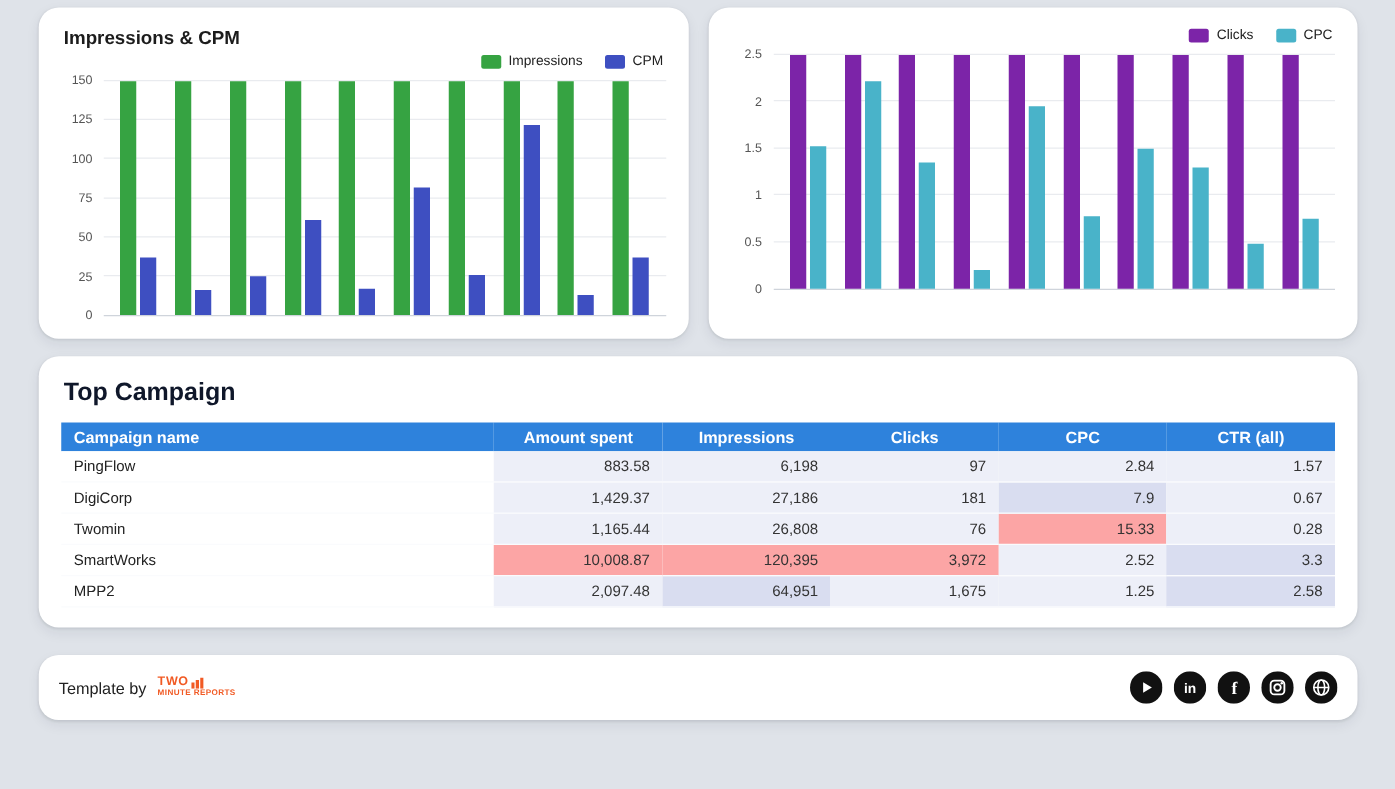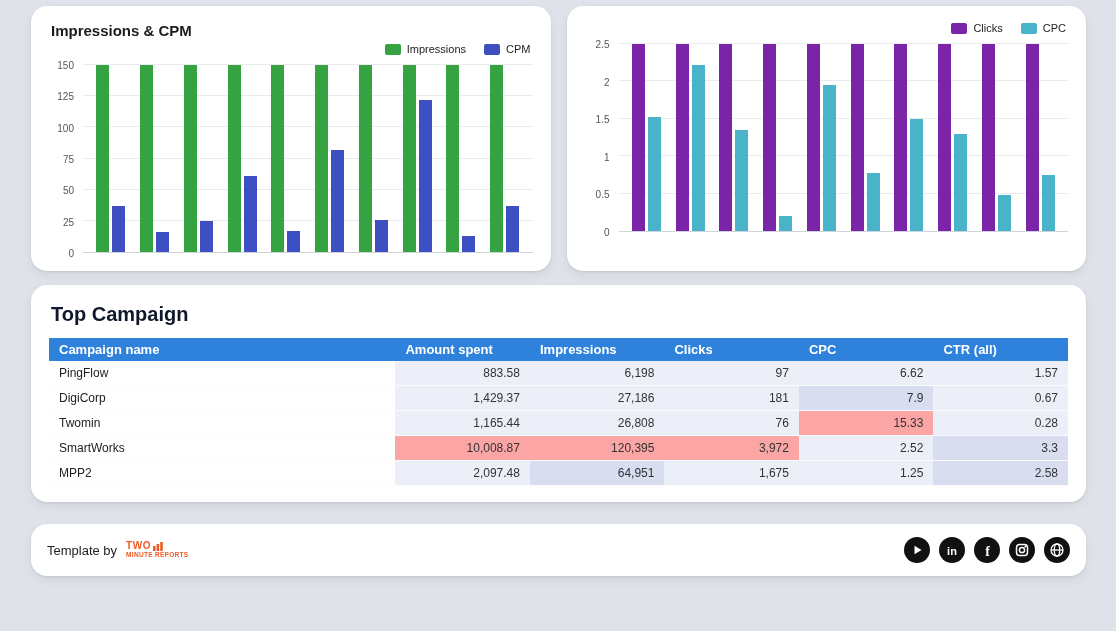--- a/index.html
+++ b/index.html
@@ -22,21 +22,21 @@
   .chart-body{display:flex;height:188px;}
   .yticks{position:relative;width:34px;}
   .ytick{position:absolute;right:9px;transform:translateY(50%);font-size:10px;color:#555;}
   .plot{flex:1;position:relative;border-bottom:1px solid #cfd4db;display:flex;align-items:flex-end;justify-content:space-around;padding:0 6px;}
   .gridline{position:absolute;left:0;right:0;height:1px;background:#e9ebef;}
   .bargroup{display:flex;align-items:flex-end;gap:3px;height:100%;position:relative;z-index:1;}
   .bar{width:13px;}
   .table-card{margin:14px 30px 0 31px;padding:14px 18px 16px;}
   .table-title{font-size:20px;font-weight:700;color:#0f172a;margin:4px 0 12px 2px;}
   table{width:100%;border-collapse:collapse;}
-  th{background:var(--hdr,#2e82dc);color:#fff;font-size:13px;font-weight:700;padding:4px 10px;text-align:left;white-space:nowrap;}
+  th{background:var(--hdr,#2e82dc);color:#fff;font-size:13px;font-weight:700;padding:4px 10px;text-align:center;white-space:nowrap;}
   th.first{text-align:left;width:34%;}
   th:not(.first){width:13.2%;}
   td{font-size:12px;color:#333;padding:5px 10px;text-align:right;border-bottom:1px solid #fafbfd;}
   td.name{text-align:left;background:#fff;color:#222;}
   td.h0{background:#edeff8;}
   td.h1{background:#d9ddf0;}
   td.h2{background:#fca5a5;}
   .footer{margin:22px 30px 0 31px;height:52px;display:flex;align-items:center;justify-content:space-between;padding:0 16px;}
   .tpl{display:flex;align-items:center;gap:9px;font-size:13px;color:#222;}
   .logo{color:#f15a24;font-weight:700;line-height:1;}
@@ -205,21 +205,21 @@
           <th>CPC</th>
           <th>CTR (all)</th>
         </tr>
     </thead>
     <tbody id="tbody">
         <tr>
           <td class="name">PingFlow</td>
           <td class="h0">883.58</td>
           <td class="h0">6,198</td>
           <td class="h0">97</td>
-          <td class="h0">6.62</td>
+          <td class="h0">2.84</td>
           <td class="h0">1.57</td>
         </tr>
         <tr>
           <td class="name">DigiCorp</td>
           <td class="h0">1,429.37</td>
           <td class="h0">27,186</td>
           <td class="h0">181</td>
           <td class="h1">7.9</td>
           <td class="h0">0.67</td>
         </tr>

